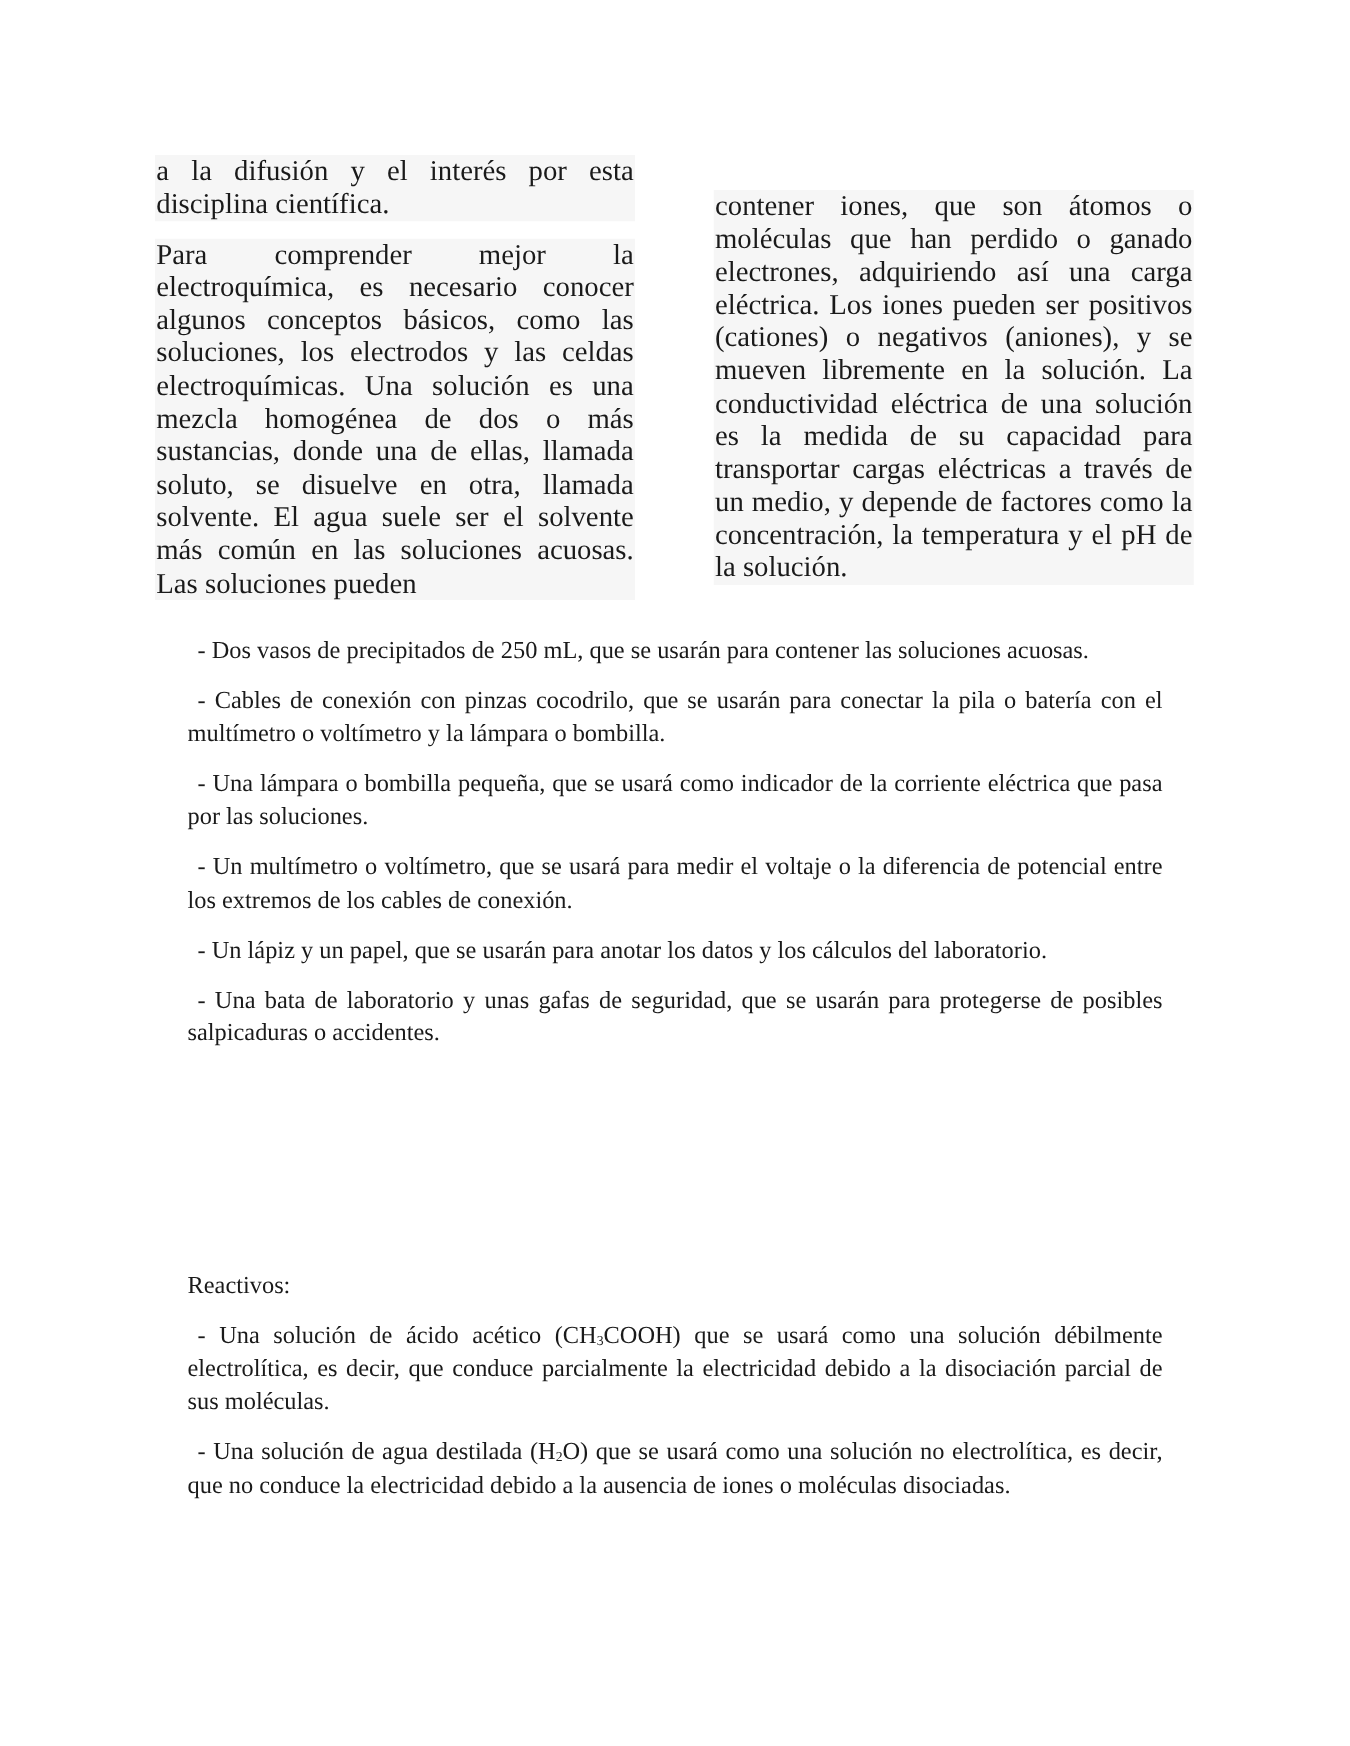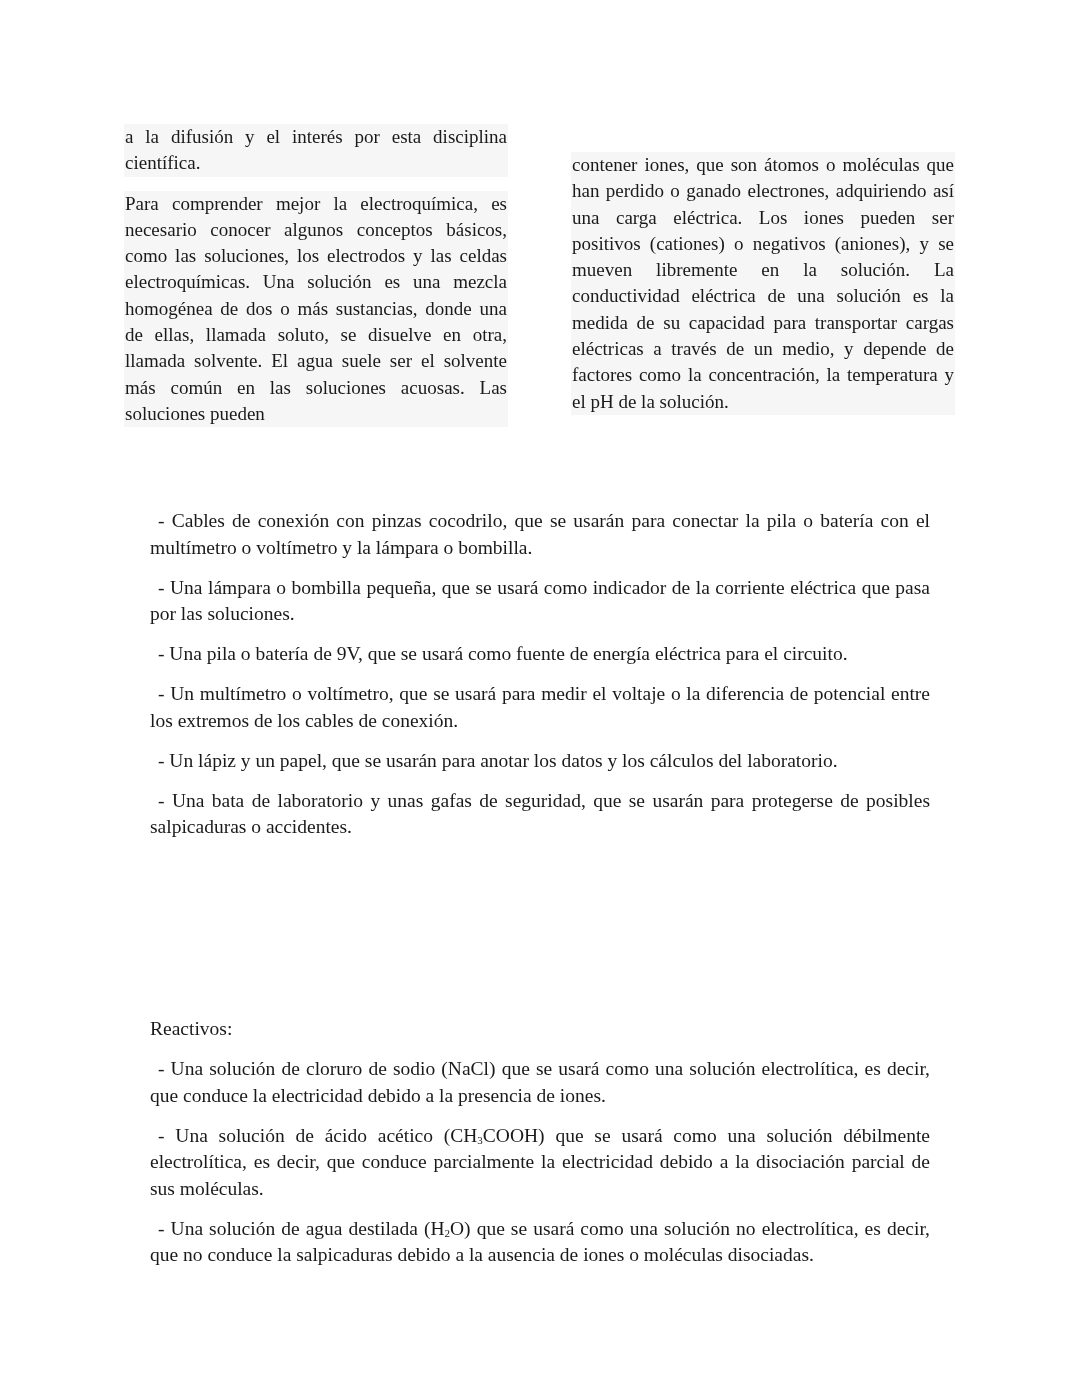--- a/index.html
+++ b/index.html
@@ -10,21 +10,21 @@
       overflow: hidden;
       font-family: "Liberation Serif", "DejaVu Serif", serif;
       color: #1a1a1a;
     }
     .page { position: absolute; inset: 0; }
 
     .col {
       position: absolute;
       top: 124px;
       width: 384px;
-      font-size: 19px;
+      font-size: 23px;
       line-height: 26.3px;
       text-align: justify;
     }
     .col-left { left: 124px; }
     .col-right { left: 571px; margin-top: 28px; }
     .col p {
       margin: 0;
       background: #f6f6f6;
       padding: 0 1px;
     }
@@ -52,28 +52,27 @@
   <div class="col col-left">
     <p>a la difusión y el interés por esta disciplina científica.</p>
     <p>Para comprender mejor la electroquímica, es necesario conocer algunos conceptos básicos, como las soluciones, los electrodos y las celdas electroquímicas. Una solución es una mezcla homogénea de dos o más sustancias, donde una de ellas, llamada soluto, se disuelve en otra, llamada solvente. El agua suele ser el solvente más común en las soluciones acuosas. Las soluciones pueden</p>
   </div>
 
   <div class="col col-right">
     <p>contener iones, que son átomos o moléculas que han perdido o ganado electrones, adquiriendo así una carga eléctrica. Los iones pueden ser positivos (cationes) o negativos (aniones), y se mueven libremente en la solución. La conductividad eléctrica de una solución es la medida de su capacidad para transportar cargas eléctricas a través de un medio, y depende de factores como la concentración, la temperatura y el pH de la solución.</p>
   </div>
 
   <div class="body-section intro">
+    <p class="item">- Dos vasos de precipitados de 250 mL, que se usarán para contener las soluciones acuosas.</p>
     <p class="item">- Cables de conexión con pinzas cocodrilo, que se usarán para conectar la pila o batería con el multímetro o voltímetro y la lámpara o bombilla.</p>
     <p class="item">- Una lámpara o bombilla pequeña, que se usará como indicador de la corriente eléctrica que pasa por las soluciones.</p>
-    <p class="item">- Una pila o batería de 9V, que se usará como fuente de energía eléctrica para el circuito.</p>
     <p class="item">- Un multímetro o voltímetro, que se usará para medir el voltaje o la diferencia de potencial entre los extremos de los cables de conexión.</p>
     <p class="item">- Un lápiz y un papel, que se usarán para anotar los datos y los cálculos del laboratorio.</p>
     <p class="item">- Una bata de laboratorio y unas gafas de seguridad, que se usarán para protegerse de posibles salpicaduras o accidentes.</p>
   </div>
 
   <div class="body-section reactivos">
     <p>Reactivos:</p>
-    <p class="item"><span>- Una solución de cloruro de sodio (NaCl) que se usará como una solución electrolítica, es decir, que conduce la electricidad debido a la presencia de iones.</span></p>
     <p class="item"><span>- Una solución de ácido acético (CH</span><sub class="s">3</sub><span>COOH) que se usará como una solución débilmente electrolítica, es decir, que conduce parcialmente la electricidad debido a la disociación parcial de sus moléculas.</span></p>
-    <p class="item"><span>- Una solución de agua destilada (H</span><sub class="s">2</sub><span>O) que se usará como una solución no electrolítica, es decir, que no conduce la salpicaduras debido a la ausencia de iones o moléculas disociadas.</span></p>
+    <p class="item"><span>- Una solución de agua destilada (H</span><sub class="s">2</sub><span>O) que se usará como una solución no electrolítica, es decir, que no conduce la electricidad debido a la ausencia de iones o moléculas disociadas.</span></p>
   </div>
 
 </div>
 
 </body></html>

